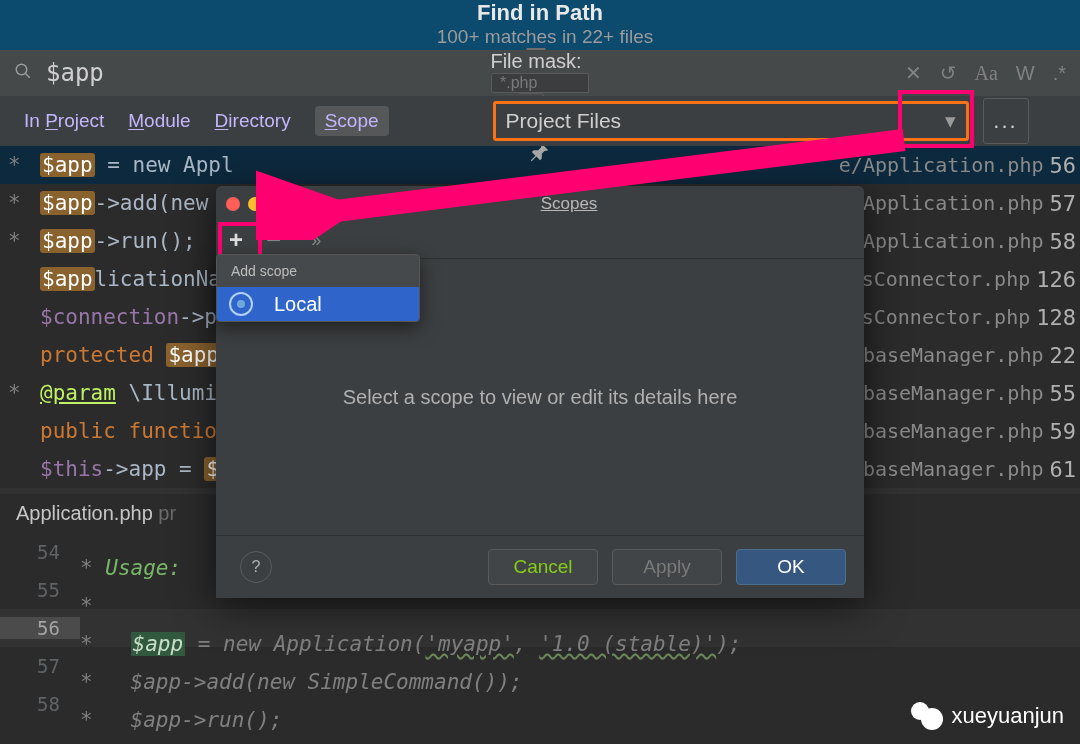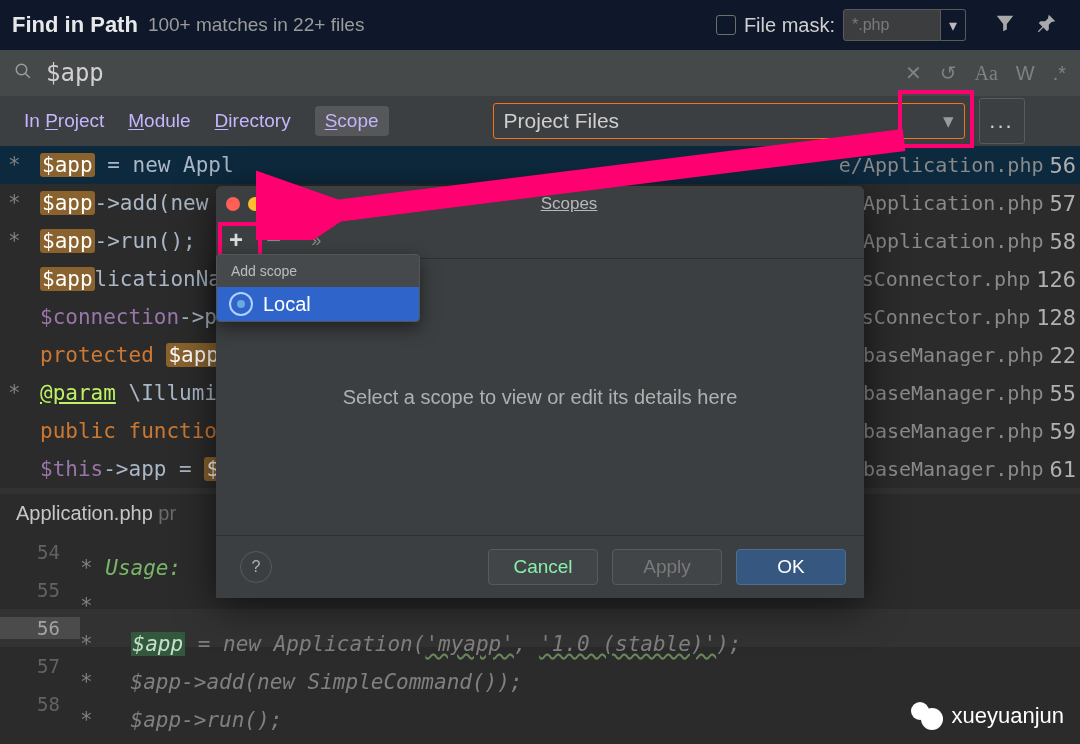--- a/index.html
+++ b/index.html
@@ -1,33 +1,33 @@
 <!DOCTYPE html>
 <html><head>
 <meta charset="utf-8">
 <style>
   html,body{margin:0;padding:0;width:1080px;height:744px;background:#2b2b2b;font-family:-apple-system,Arial,sans-serif;overflow:hidden;color:#bbb;}
-  .topbar{height:50px;background:#0f172a;display:flex;align-items:center;padding:0 12px;}
+  .topbar{height:50px;background:#0c4a6e;display:flex;align-items:center;padding:0 12px;flex-direction:column;}
   .title{font-size:22px;color:#e8e8e8;font-weight:600;}
   .subtitle{font-size:19px;color:#9b9b9b;margin-left:10px;}
   .spacer{flex:1;}
   .chk{width:18px;height:18px;border:1px solid #6e6e6e;border-radius:3px;margin-right:8px;}
   .mask-label{font-size:20px;color:#cfcfcf;margin-right:8px;}
   .mask-field{width:80px;height:30px;border:1px solid #5a5a5a;background:#3b3d3f;color:#7a7a7a;display:flex;align-items:center;padding:0 8px;border-radius:3px 0 0 3px;}
   .mask-caret{width:24px;height:30px;border:1px solid #5a5a5a;border-left:none;display:flex;align-items:center;justify-content:center;border-radius:0 3px 3px 0;margin-right:18px;}
   .ico{color:#a8a8a8;font-size:20px;margin:0 10px;}
   .searchbar{height:46px;background:#45494a;display:flex;align-items:center;padding:0 14px;}
   .search-icon{font-size:18px;color:#9b9b9b;margin-right:14px;}
   .query{font-size:24px;color:#d0d0d0;flex:1;font-family:'Menlo',monospace;}
   .sr-ico{color:#818181;font-size:20px;margin-left:18px;}
   .scoperow{height:50px;background:#3c3f41;display:flex;align-items:center;padding:0 24px;position:relative;}
   .tab{font-size:19px;color:#c4b5fd;margin-right:24px;}
   .tab u{text-decoration:underline;text-underline-offset:2px;}
   .tab.active{background:#555759;padding:4px 10px;border-radius:4px;}
-  .scope-select{margin-left:80px;width:450px;height:34px;border:1px solid #f97316;border-radius:3px;display:flex;align-items:center;padding:0 10px;color:#cfcfcf;font-size:21px;background:#3c3f41;position:relative;}
+  .scope-select{margin-left:80px;width:450px;height:34px;border:3px solid #f97316;border-radius:3px;display:flex;align-items:center;padding:0 10px;color:#cfcfcf;font-size:21px;background:#3c3f41;position:relative;}
   .scope-select::after{content:"▾";position:absolute;right:10px;color:#9a9a9a;}
   .dots-btn{width:44px;height:44px;border:1px solid #5a5a5a;border-radius:3px;margin-left:14px;display:flex;align-items:center;justify-content:center;color:#cfcfcf;font-size:22px;letter-spacing:2px;}
   .dots-mark{position:absolute;border:4px solid #ff0070;width:68px;height:50px;left:898px;top:-6px;pointer-events:none;}
   .results{background:#2b2b2b;font-family:'Menlo',monospace;font-size:21px;}
   .row{display:flex;align-items:center;height:38px;padding-left:8px;}
   .row.sel{background:#0d293e;}
   .ast{color:#808080;width:32px;}
   .hl{background:#89622e;color:#fff;padding:0 2px;border-radius:3px;}
   .c-txt{color:#a9b7c6;}
   .c-key{color:#cc7832;}
@@ -51,28 +51,28 @@
   .tl.red{background:#ff5f57;} .tl.yel{background:#febc2e;} .tl.grn{background:#28c840;}
   .dlg-title-text{flex:1;text-align:center;color:#b8b8b8;font-size:17px;text-decoration:underline;}
   .dlg-toolbar{height:36px;display:flex;align-items:center;padding:0 6px;border-bottom:1px solid #2d2f30;}
   .plus-btn{width:28px;height:28px;display:flex;align-items:center;justify-content:center;color:#dcdcdc;font-size:24px;font-weight:bold;}
   .plus-mark{border:4px solid #ff0070;position:absolute;left:2px;top:36px;width:36px;height:34px;pointer-events:none;}
   .minus-btn{color:#888;font-size:26px;margin-left:16px;}
   .rr{color:#888;font-size:18px;margin-left:30px;}
   .dlg-body{flex:1;display:flex;align-items:center;justify-content:center;color:#b0b0b0;font-size:20px;}
   .dlg-footer{height:62px;background:#3c3f41;display:flex;align-items:center;justify-content:flex-end;padding:0 18px;gap:14px;border-top:1px solid #2d2f30;}
   .help-btn{width:30px;height:30px;border:1px solid #5a5a5a;border-radius:50%;display:flex;align-items:center;justify-content:center;color:#b0b0b0;margin-right:auto;margin-left:6px;}
-  .btn{min-width:108px;height:34px;border:1px solid #5a5a5a;border-radius:4px;display:flex;align-items:center;justify-content:center;color:#86efac;font-size:19px;background:#414547;}
+  .btn{min-width:108px;height:34px;border:1px solid #5a5a5a;border-radius:4px;display:flex;align-items:center;justify-content:center;color:#84cc16;font-size:19px;background:#414547;}
   .btn.disabled{color:#7a7a7a;}
   .btn.primary{background:#365880;border-color:#4a708b;color:#fff;}
 
   
   .menu{position:absolute;left:216px;top:254px;width:202px;background:#46494b;border:1px solid #555;border-radius:4px;box-shadow:0 6px 18px rgba(0,0,0,0.5);overflow:hidden;z-index:5;}
   .menu-title{padding:8px 14px;color:#bdbdbd;font-size:14px;}
-  .menu-item{display:flex;align-items:center;padding:5px 12px;font-size:20px;gap:10px;}
+  .menu-item{display:flex;align-items:center;padding:5px 12px;font-size:20px;gap:21px;}
   .menu-item .mi-ico{width:20px;height:20px;border:2px solid #6fa8dc;border-radius:50%;display:flex;align-items:center;justify-content:center;}
   .menu-item.sel{background:#2f65ca;color:#fff;}
   .menu-item.sel .mi-ico{border-color:#b0d0ff;}
   .menu-item .dot{width:8px;height:8px;background:#6fa8dc;border-radius:50%;}
   .menu-item.shared .mi-ico{position:relative;}
   .menu-item.shared .mi-ico::after{content:"";width:6px;height:6px;border-right:2px solid #6fa8dc;border-top:2px solid #6fa8dc;position:absolute;transform:rotate(45deg);left:3px;top:5px;}
 
   
   .arrow{position:absolute;pointer-events:none;z-index:6;}
 

